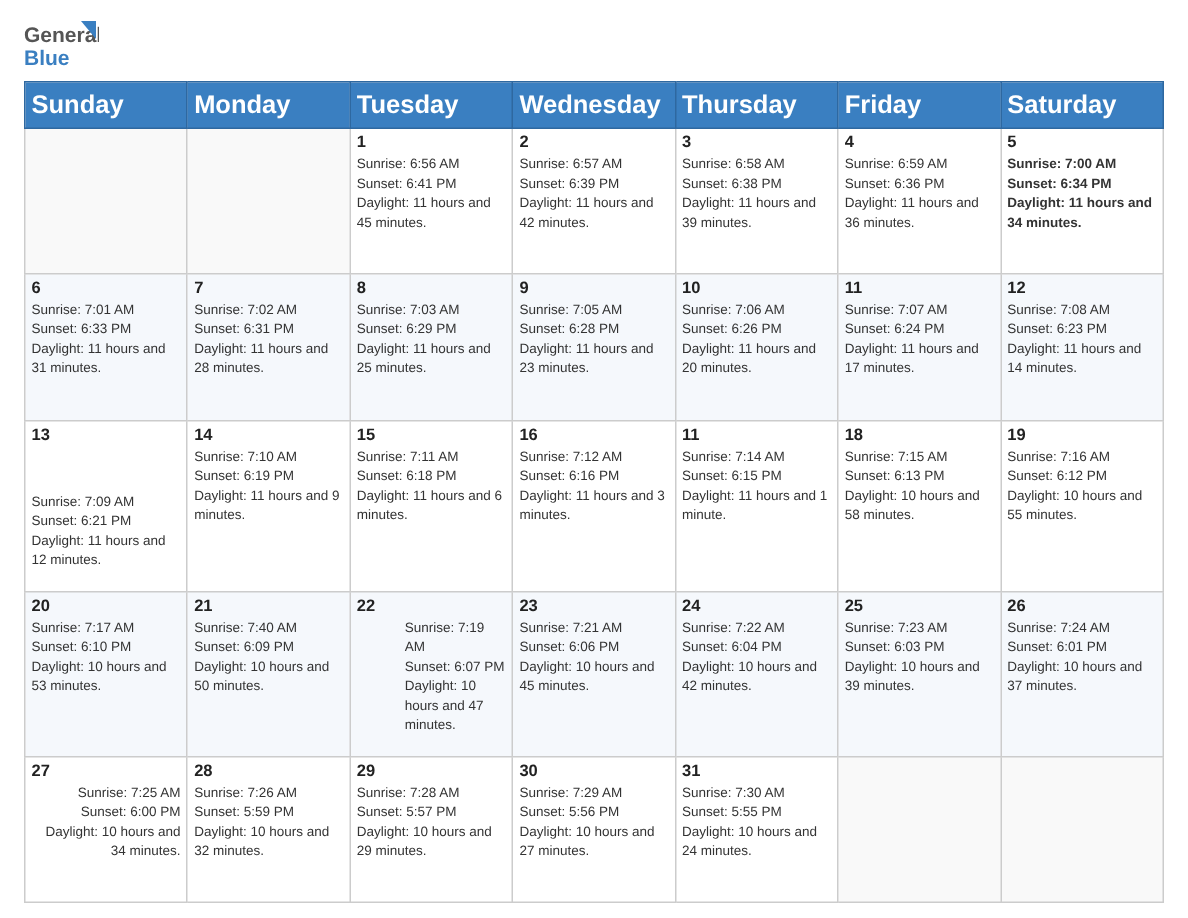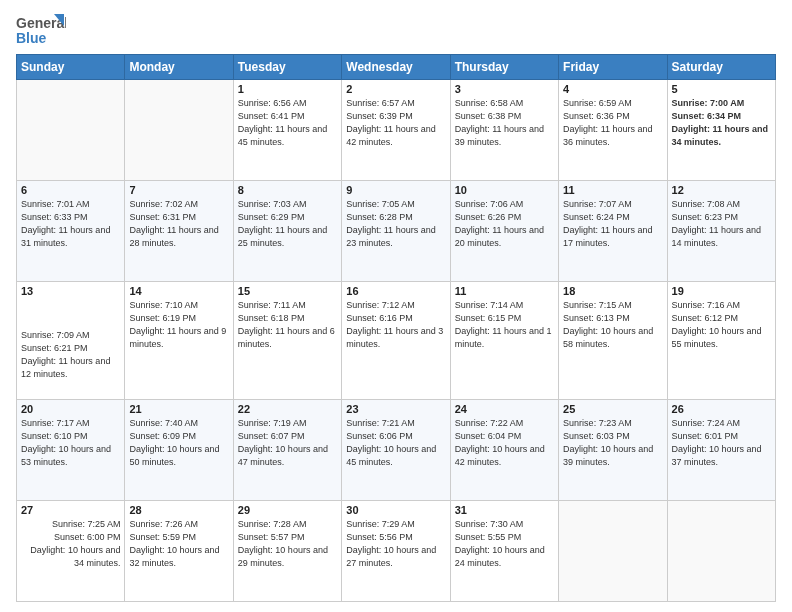--- a/index.html
+++ b/index.html
@@ -44,21 +44,21 @@
     .calendar {
       flex: 1;
       border: 1px solid #ccc;
       border-collapse: collapse;
       width: 100%;
       table-layout: fixed;
     }
     .calendar thead tr th {
       background: #3a7fc1;
       color: #fff;
-      font-size: 12px;
+      font-size: 17px;
       font-weight: bold;
       padding: 5px 4px;
       border: 1px solid #2e68a0;
       text-align: left;
     }
     .calendar tbody tr td {
       border: 1px solid #ccc;
       vertical-align: top;
       padding: 3px 4px;
       font-size: 9.5px;
@@ -247,21 +247,21 @@
 Daylight: 10 hours and 53 minutes.</div>
           </td>
           <td>
             <div class="day-num">21</div>
             <div class="day-info" style="white-space: pre-line;">Sunrise: 7:40 AM
 Sunset: 6:09 PM
 Daylight: 10 hours and 50 minutes.</div>
           </td>
           <td>
             <div class="day-num">22</div>
-            <div class="day-info" style="white-space: pre-line;">Sunrise: 7:19 AM
+            <div class="day-info" style="white-space: pre-line; margin-left: 32px;">Sunrise: 7:19 AM
 Sunset: 6:07 PM
 Daylight: 10 hours and 47 minutes.</div>
           </td>
           <td>
             <div class="day-num">23</div>
             <div class="day-info" style="white-space: pre-line;">Sunrise: 7:21 AM
 Sunset: 6:06 PM
 Daylight: 10 hours and 45 minutes.</div>
           </td>
           <td>

